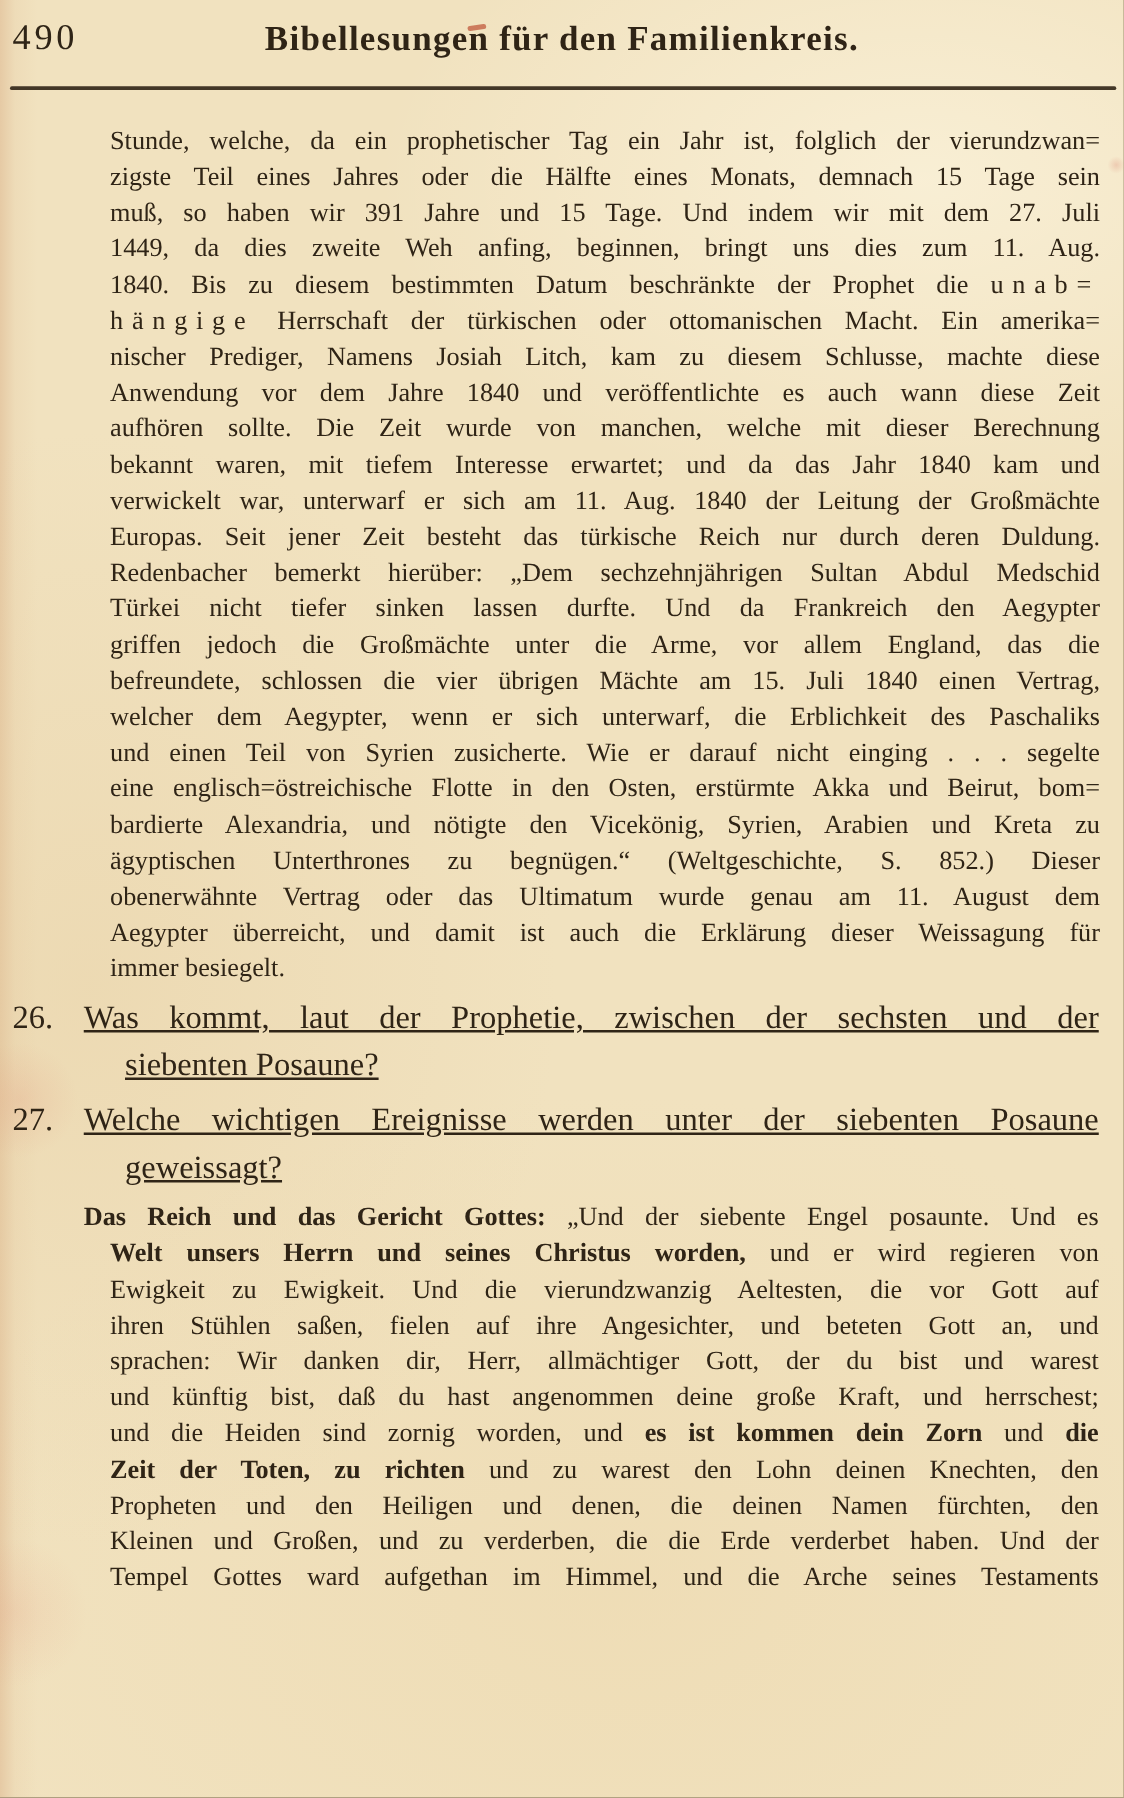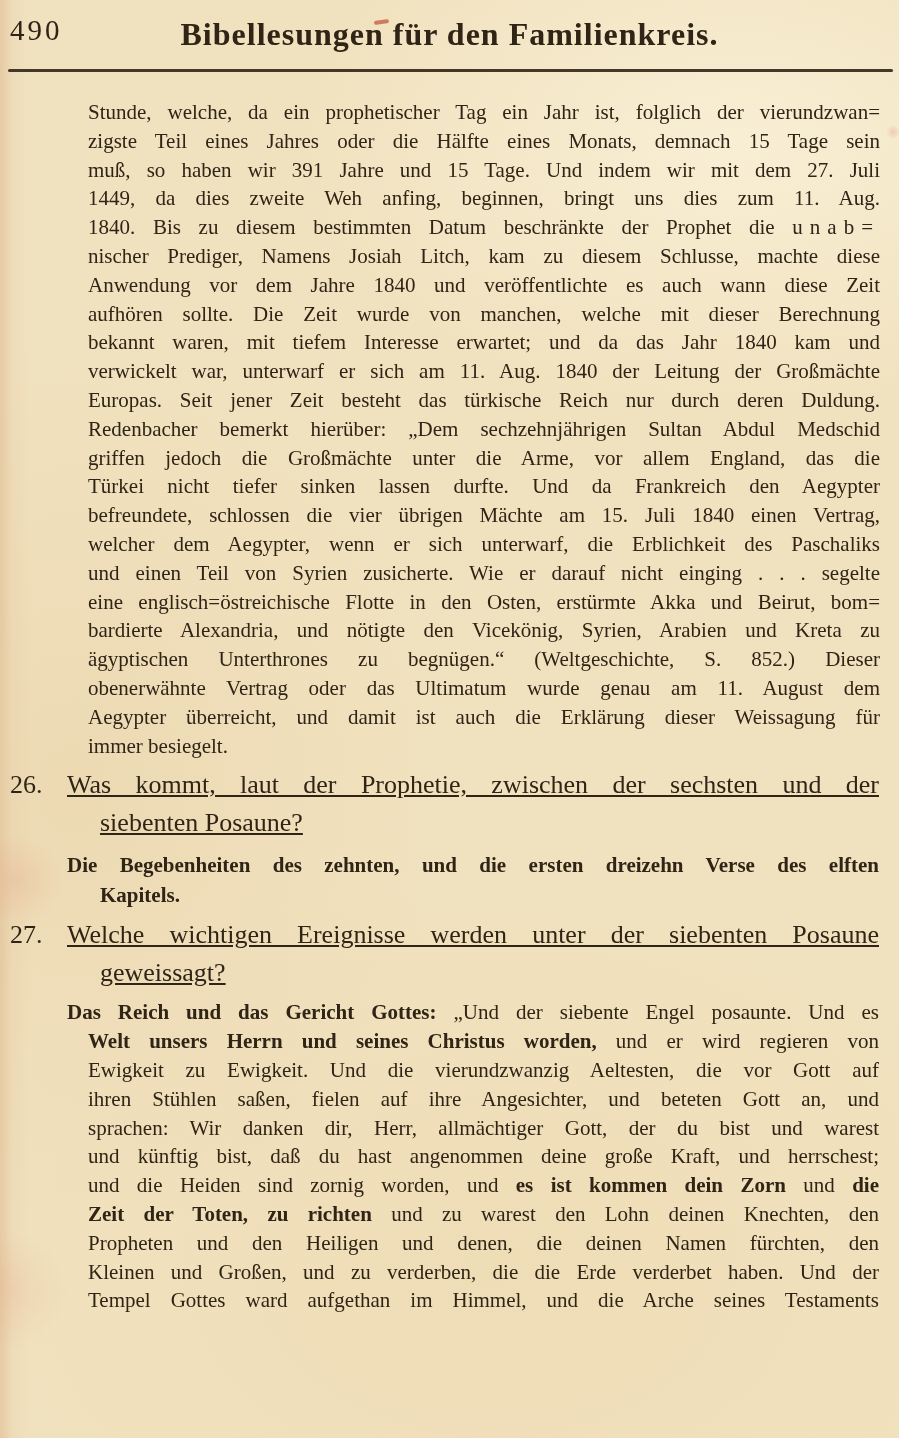--- a/index.html
+++ b/index.html
@@ -26,21 +26,21 @@
       radial-gradient(circle at 893px 132px, rgba(205,90,70,0.35), transparent 7px),
       linear-gradient(90deg, rgba(190,116,70,0.22), rgba(190,116,70,0.06) 12px, rgba(190,116,70,0.0) 30px);
   }
   .page-header{position:absolute;top:14px;left:0;right:0;height:46px;}
   .page-number{
     position:absolute;left:10px;top:0;
     font-size:29px;letter-spacing:3px;
   }
   .page-title{
     text-align:center;
-    font-size:32px;font-weight:bold;letter-spacing:1px;
+    font-size:28px;font-weight:bold;letter-spacing:1px;
     padding-top:2px;
   }
   .red-mark{
     position:absolute;left:374px;top:6px;width:15px;height:4px;
     background:var(--stain);opacity:.75;border-radius:2px;transform:rotate(-8deg);
   }
   .header-rule{
     position:absolute;top:69px;left:8px;right:6px;height:3px;
     background:var(--rule);border-radius:2px;opacity:.92;
   }
@@ -81,49 +81,46 @@
     <div class="red-mark"></div>
   </div>
   <div class="header-rule"></div>
   <div class="content">
       <div class="p-body">
         <div class="line"><span class="seg">Stunde, welche, da ein prophetischer Tag ein Jahr ist, folglich der vierundzwan=</span></div>
         <div class="line"><span class="seg">zigste Teil eines Jahres oder die Hälfte eines Monats, demnach 15 Tage sein</span></div>
         <div class="line"><span class="seg">muß, so haben wir 391 Jahre und 15 Tage. Und indem wir mit dem 27. Juli</span></div>
         <div class="line"><span class="seg">1449, da dies zweite Weh anfing, beginnen, bringt uns dies zum 11. Aug.</span></div>
         <div class="line"><span class="seg">1840. Bis zu diesem bestimmten Datum beschränkte der Prophet die </span><span class="seg sp">unab=</span></div>
+        <div class="line"><span class="seg sp">hängige</span><span class="seg"> Herrschaft der türkischen oder ottomanischen Macht. Ein amerika=</span></div>
         <div class="line"><span class="seg">nischer Prediger, Namens Josiah Litch, kam zu diesem Schlusse, machte diese</span></div>
         <div class="line"><span class="seg">Anwendung vor dem Jahre 1840 und veröffentlichte es auch wann diese Zeit</span></div>
         <div class="line"><span class="seg">aufhören sollte. Die Zeit wurde von manchen, welche mit dieser Berechnung</span></div>
         <div class="line"><span class="seg">bekannt waren, mit tiefem Interesse erwartet; und da das Jahr 1840 kam und</span></div>
         <div class="line"><span class="seg">verwickelt war, unterwarf er sich am 11. Aug. 1840 der Leitung der Großmächte</span></div>
         <div class="line"><span class="seg">Europas. Seit jener Zeit besteht das türkische Reich nur durch deren Duldung.</span></div>
         <div class="line"><span class="seg">Redenbacher bemerkt hierüber: „Dem sechzehnjährigen Sultan Abdul Medschid</span></div>
+        <div class="line"><span class="seg">Türkei nicht tiefer sinken lassen durfte. Und da Frankreich den Aegypter</span></div>
         <div class="line"><span class="seg">griffen jedoch die Großmächte unter die Arme, vor allem England, das die</span></div>
-        <div class="line"><span class="seg">Türkei nicht tiefer sinken lassen durfte. Und da Frankreich den Aegypter</span></div>
         <div class="line"><span class="seg">befreundete, schlossen die vier übrigen Mächte am 15. Juli 1840 einen Vertrag,</span></div>
         <div class="line"><span class="seg">welcher dem Aegypter, wenn er sich unterwarf, die Erblichkeit des Paschaliks</span></div>
         <div class="line"><span class="seg">und einen Teil von Syrien zusicherte. Wie er darauf nicht einging . . . segelte</span></div>
         <div class="line"><span class="seg">eine englisch=östreichische Flotte in den Osten, erstürmte Akka und Beirut, bom=</span></div>
         <div class="line"><span class="seg">bardierte Alexandria, und nötigte den Vicekönig, Syrien, Arabien und Kreta zu</span></div>
         <div class="line"><span class="seg">ägyptischen Unterthrones zu begnügen.“ (Weltgeschichte, S. 852.) Dieser</span></div>
         <div class="line"><span class="seg">obenerwähnte Vertrag oder das Ultimatum wurde genau am 11. August dem</span></div>
         <div class="line"><span class="seg">Aegypter überreicht, und damit ist auch die Erklärung dieser Weissagung für</span></div>
         <div class="line end"><span class="seg">immer besiegelt.</span></div>
       </div>
       <div class="question-block">
         <span class="q-number">26.</span>
         <div class="q-text">
           <div class="line"><span class="seg">Was kommt, laut der Prophetie, zwischen der sechsten und der</span></div>
           <div class="line end"><span class="seg">siebenten Posaune?</span></div>
         </div>
-      </div>
-      <div class="answer-bold">
-        <div class="line"><span class="seg">Die Begebenheiten des zehnten, und die ersten dreizehn Verse des elften</span></div>
-        <div class="line end"><span class="seg">Kapitels.</span></div>
       </div>
       <div class="question-block">
         <span class="q-number">27.</span>
         <div class="q-text">
           <div class="line"><span class="seg">Welche wichtigen Ereignisse werden unter der siebenten Posaune</span></div>
           <div class="line end"><span class="seg">geweissagt?</span></div>
         </div>
       </div>
       <div class="p-answer">
         <div class="line"><span class="seg b">Das Reich und das Gericht Gottes: </span><span class="seg">„Und der siebente Engel posaunte. Und es</span></div>

